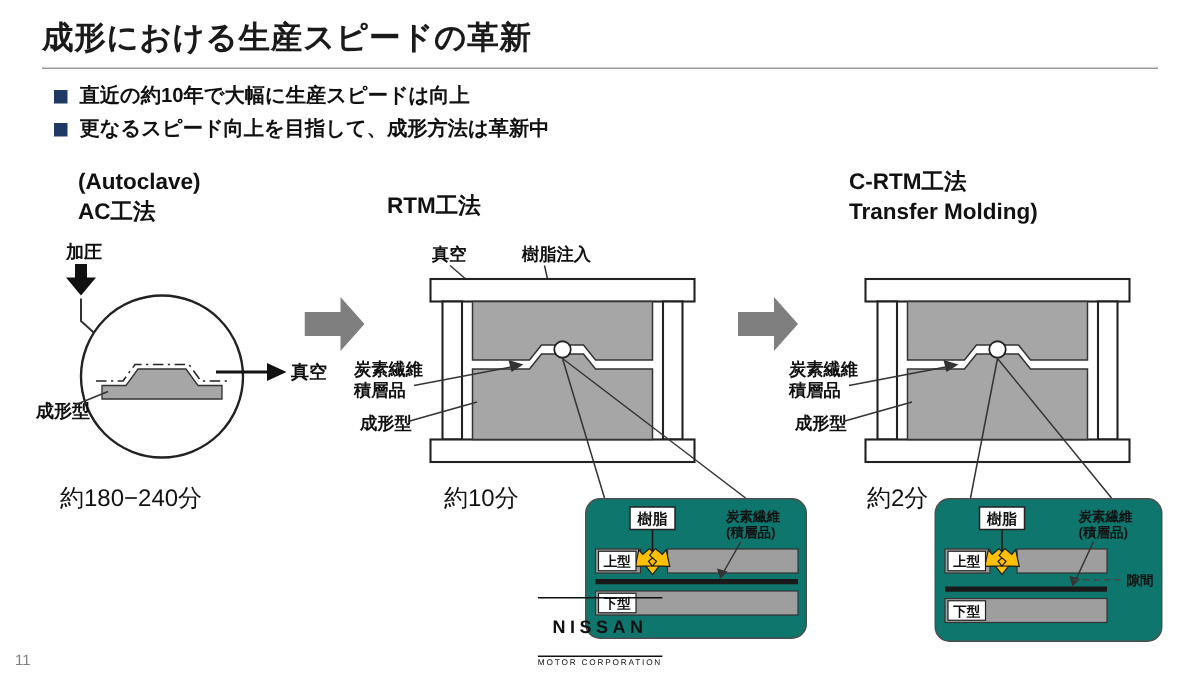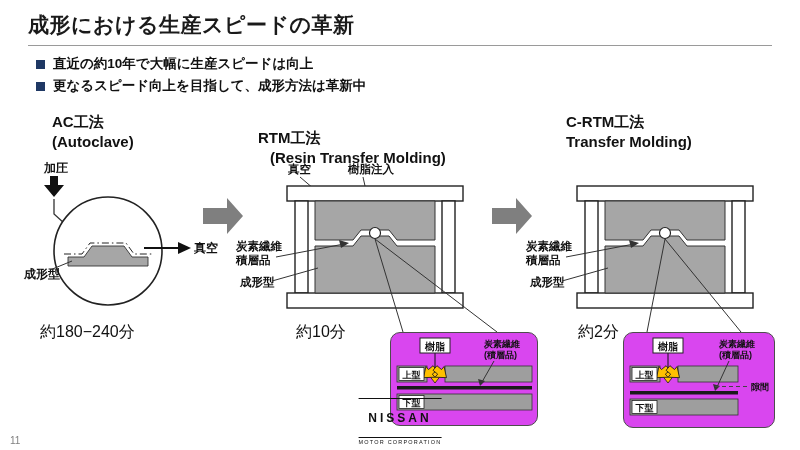--- a/index.html
+++ b/index.html
@@ -7,21 +7,21 @@
   body { font-family:"Liberation Sans","DejaVu Sans",sans-serif; background:#ffffff; position:relative; overflow:hidden; color:#111; }
   .abs { position:absolute; }
   .slide-title { left:28px; top:11px; font-size:21px; font-weight:bold; color:#1a1a1a; letter-spacing:0.5px; }
   .title-rule { left:28px; top:45px; width:744px; height:1px; background:#9a9a9a; }
   .bullet { left:36px; display:flex; align-items:center; gap:8px; font-size:13.5px; font-weight:bold; color:#111;justify-content:center; }
   .bullet .sq { width:9px; height:9px; background:#1f3864; flex:0 0 auto; }
   .b1 { top:55px; } .b2 { top:77px; }
   .m-head { font-size:15px; font-weight:bold; line-height:1.3; color:#111; }
   .ind1 { margin-left:12px; }
   .time { font-size:16px; font-weight:normal; }
-  .inset { border:1.5px solid #4d4d4d; border-radius:10px; background:#d946ef; }
+  .inset { border:1.5px solid #4d4d4d; border-radius:10px; background:#0f766e; }
   svg text { font-family:"Liberation Sans","DejaVu Sans",sans-serif; fill:#111; }
   .overlay { pointer-events:none; }
   .footer { left:50%; bottom:5px; transform:translateX(-50%); text-align:center; }
   .brand { font-size:12px; font-weight:bold; letter-spacing:3px; border-top:1.5px solid #111; border-bottom:1.5px solid #111; padding:12px 5px; color:#111; }
   .brand-sub { font-size:5.5px; letter-spacing:1.2px; margin-top:1px; color:#111; }
   .pagenum { left:10px; bottom:4px; font-size:10px; color:#808080; }
 </style>
 </head>
 <body>
 
@@ -31,26 +31,25 @@
 <div class="abs bullet b1">
   <span class="sq"></span>
   <span>直近の約10年で大幅に生産スピードは向上</span>
 </div>
 <div class="abs bullet b2">
   <span class="sq"></span>
   <span>更なるスピード向上を目指して、成形方法は革新中</span>
 </div>
 
 <div class="abs m-head" style="left:52px;top:112px">
+  <div>(Autoclave)</div>
   <div>AC工法</div>
-  <div>(Autoclave)</div>
 </div>
 <div class="abs m-head" style="left:258px;top:128px">
   <div>RTM工法</div>
-  <div class="ind1">(Resin Transfer Molding)</div>
 </div>
 <div class="abs m-head" style="left:566px;top:112px">
   <div>C-RTM工法</div>
   <div>Transfer Molding)</div>
 </div>
 
 <svg class="abs" style="left:18px;top:158px" width="215" height="165" viewBox="0 0 215 165">
   <text x="26" y="14" font-size="12" font-weight="bold">加圧</text>
   <polygon points="32,18 40,18 40,27 46,27 36,39 26,27 32,27" fill="#111"></polygon>
   <polyline points="36,41 36,56 68,85" fill="none" stroke="#333" stroke-width="1.3"></polyline>

